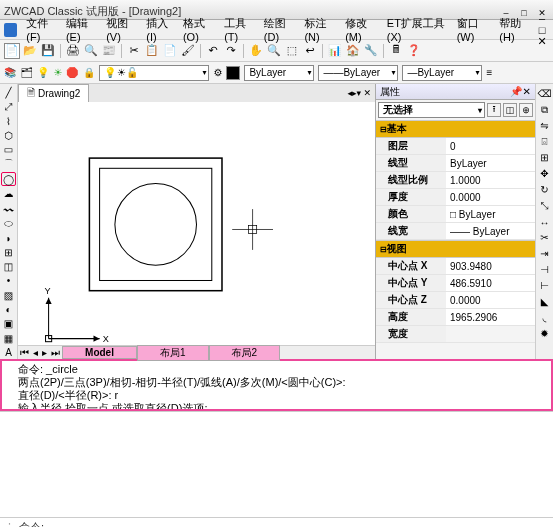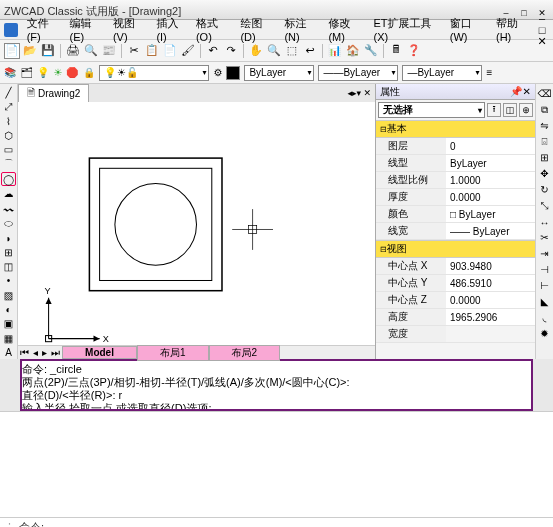--- a/index.html
+++ b/index.html
@@ -38,30 +38,30 @@
 .scrollh .nav { padding: 0 2px; cursor: pointer; }
 .scrollh .mtab { padding: 0 22px; background: #f9a8d4; border: 1px solid #aaa; }
 
 .proppanel { width: 160px; background: #f4f4f4; border-left: 1px solid #aaa; display: flex; flex-direction: column; font-size: 10px; }
 .prophdr { background: linear-gradient(#eef,#dde); height: 16px; display: flex; align-items: center; padding: 0 4px; border-bottom: 1px solid #aaa; }
 .prophdr .ttl { flex: 1; }
 .propsel { display: flex; padding: 2px; gap: 2px; align-items: center; }
 .propsel .combo { flex: 1; font-weight: bold; }
 .propsel .btn { width: 14px; height: 14px; border: 1px solid #999; display: flex; align-items: center; justify-content: center; cursor: pointer; font-size: 9px; }
 .propgrid { flex: 1; overflow: auto; }
-.propgrid .grp { background: #fde047; padding: 1px 4px; font-weight: normal; border-top: 1px solid #ccc; border-bottom: 1px solid #ccc; display: flex; align-items: center; }
+.propgrid .grp { background: #eab308; padding: 1px 4px; font-weight: bold; border-top: 1px solid #ccc; border-bottom: 1px solid #ccc; display: flex; align-items: center; }
 .propgrid .grp::before { content: '⊟ '; font-size: 8px; }
 .propgrid .row { display: flex; border-bottom: 1px solid #e4e4e4; }
-.propgrid .k { width: 70px; padding: 1px 4px 1px 12px; background: #f0f0f0; }
+.propgrid .k { width: 70px; padding: 1px 4px 1px 12px; background: #f0f0f0; font-weight: bold; }
 .propgrid .v { flex: 1; padding: 1px 4px; background: #fff; display: flex; align-items: center; gap: 2px; }
 
 .rtool { width: 18px; background: #f0f0f0; border-left: 1px solid #ccc; display: flex; flex-direction: column; align-items: center; padding-top: 2px; gap: 1px; }
 .rtool .ico { width: 15px; height: 15px; display: flex; align-items: center; justify-content: center; cursor: pointer; font-size: 10px; }
 
-.cmdwrap { border: 2px solid #701a75; margin: 0 20px; background: #fff; font-family: "SimSun", monospace; font-size: 11px; padding: 2px 0; height: 52px; overflow: hidden; line-height: 13px; }
+.cmdwrap { border: 2px solid #ec4899; margin: 0 0; background: #fff; font-family: "SimSun", monospace; font-size: 11px; padding: 2px 16px; height: 52px; overflow: hidden; line-height: 13px; }
 .cmdarea { height: 106px; background: #fff; border-top: 1px solid #ccc; }
 .cmdinput { border-top: 1px solid #ccc; background: #fff; padding: 2px 4px; font-size: 11px; display: flex; align-items: center; }
 .cmdinput .prompt { color: #333; }
 </style>
 </head>
 <body>
 
 <div class="titlebar">
   <span class="title">ZWCAD Classic 试用版 - [Drawing2]</span>
   <div class="winctl">
@@ -71,20 +71,21 @@
   </div>
 </div>
 
 <div class="menubar">
   <span class="logo"></span>
   <span>文件(F)</span>
   <span>编辑(E)</span>
   <span>视图(V)</span>
   <span>插入(I)</span>
   <span>格式(O)</span>
+  <span>工具(T)</span>
   <span>绘图(D)</span>
   <span>标注(N)</span>
   <span>修改(M)</span>
   <span>ET扩展工具(X)</span>
   <span>窗口(W)</span>
   <span>帮助(H)</span>
   <div class="winctl" style="margin-left:auto">
     <span>–</span>
     <span>□</span>
     <span>✕</span>

